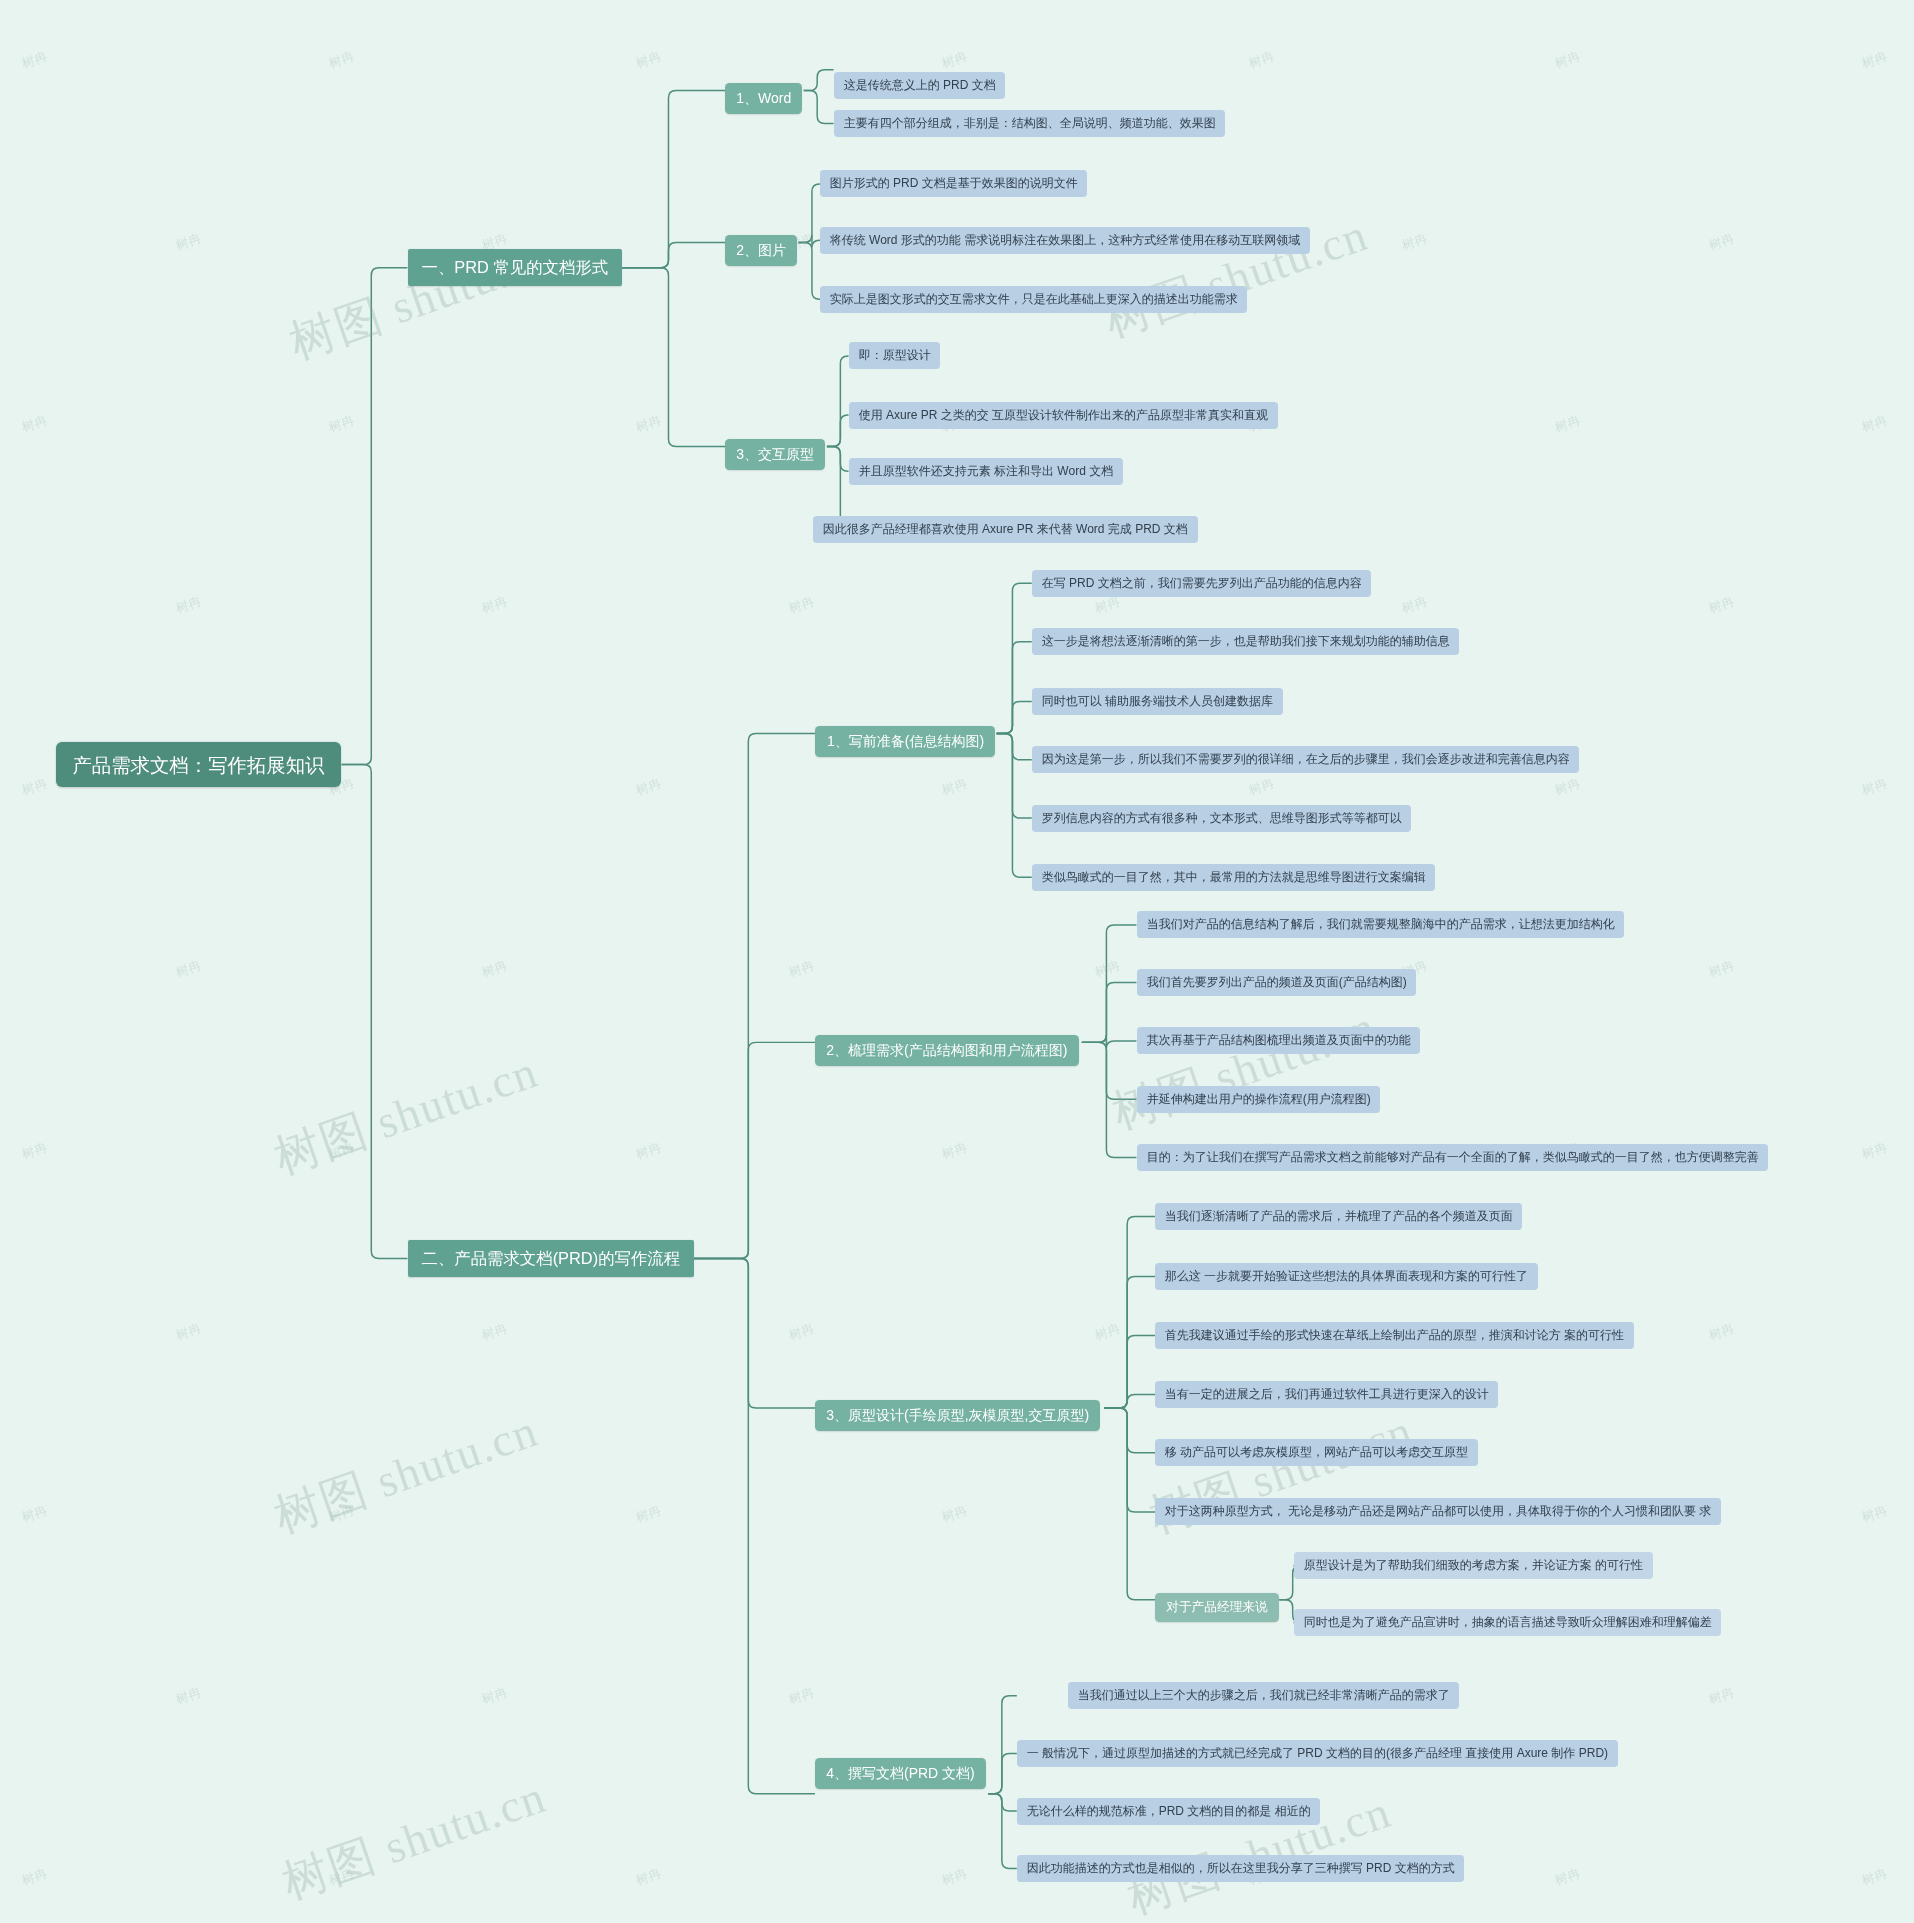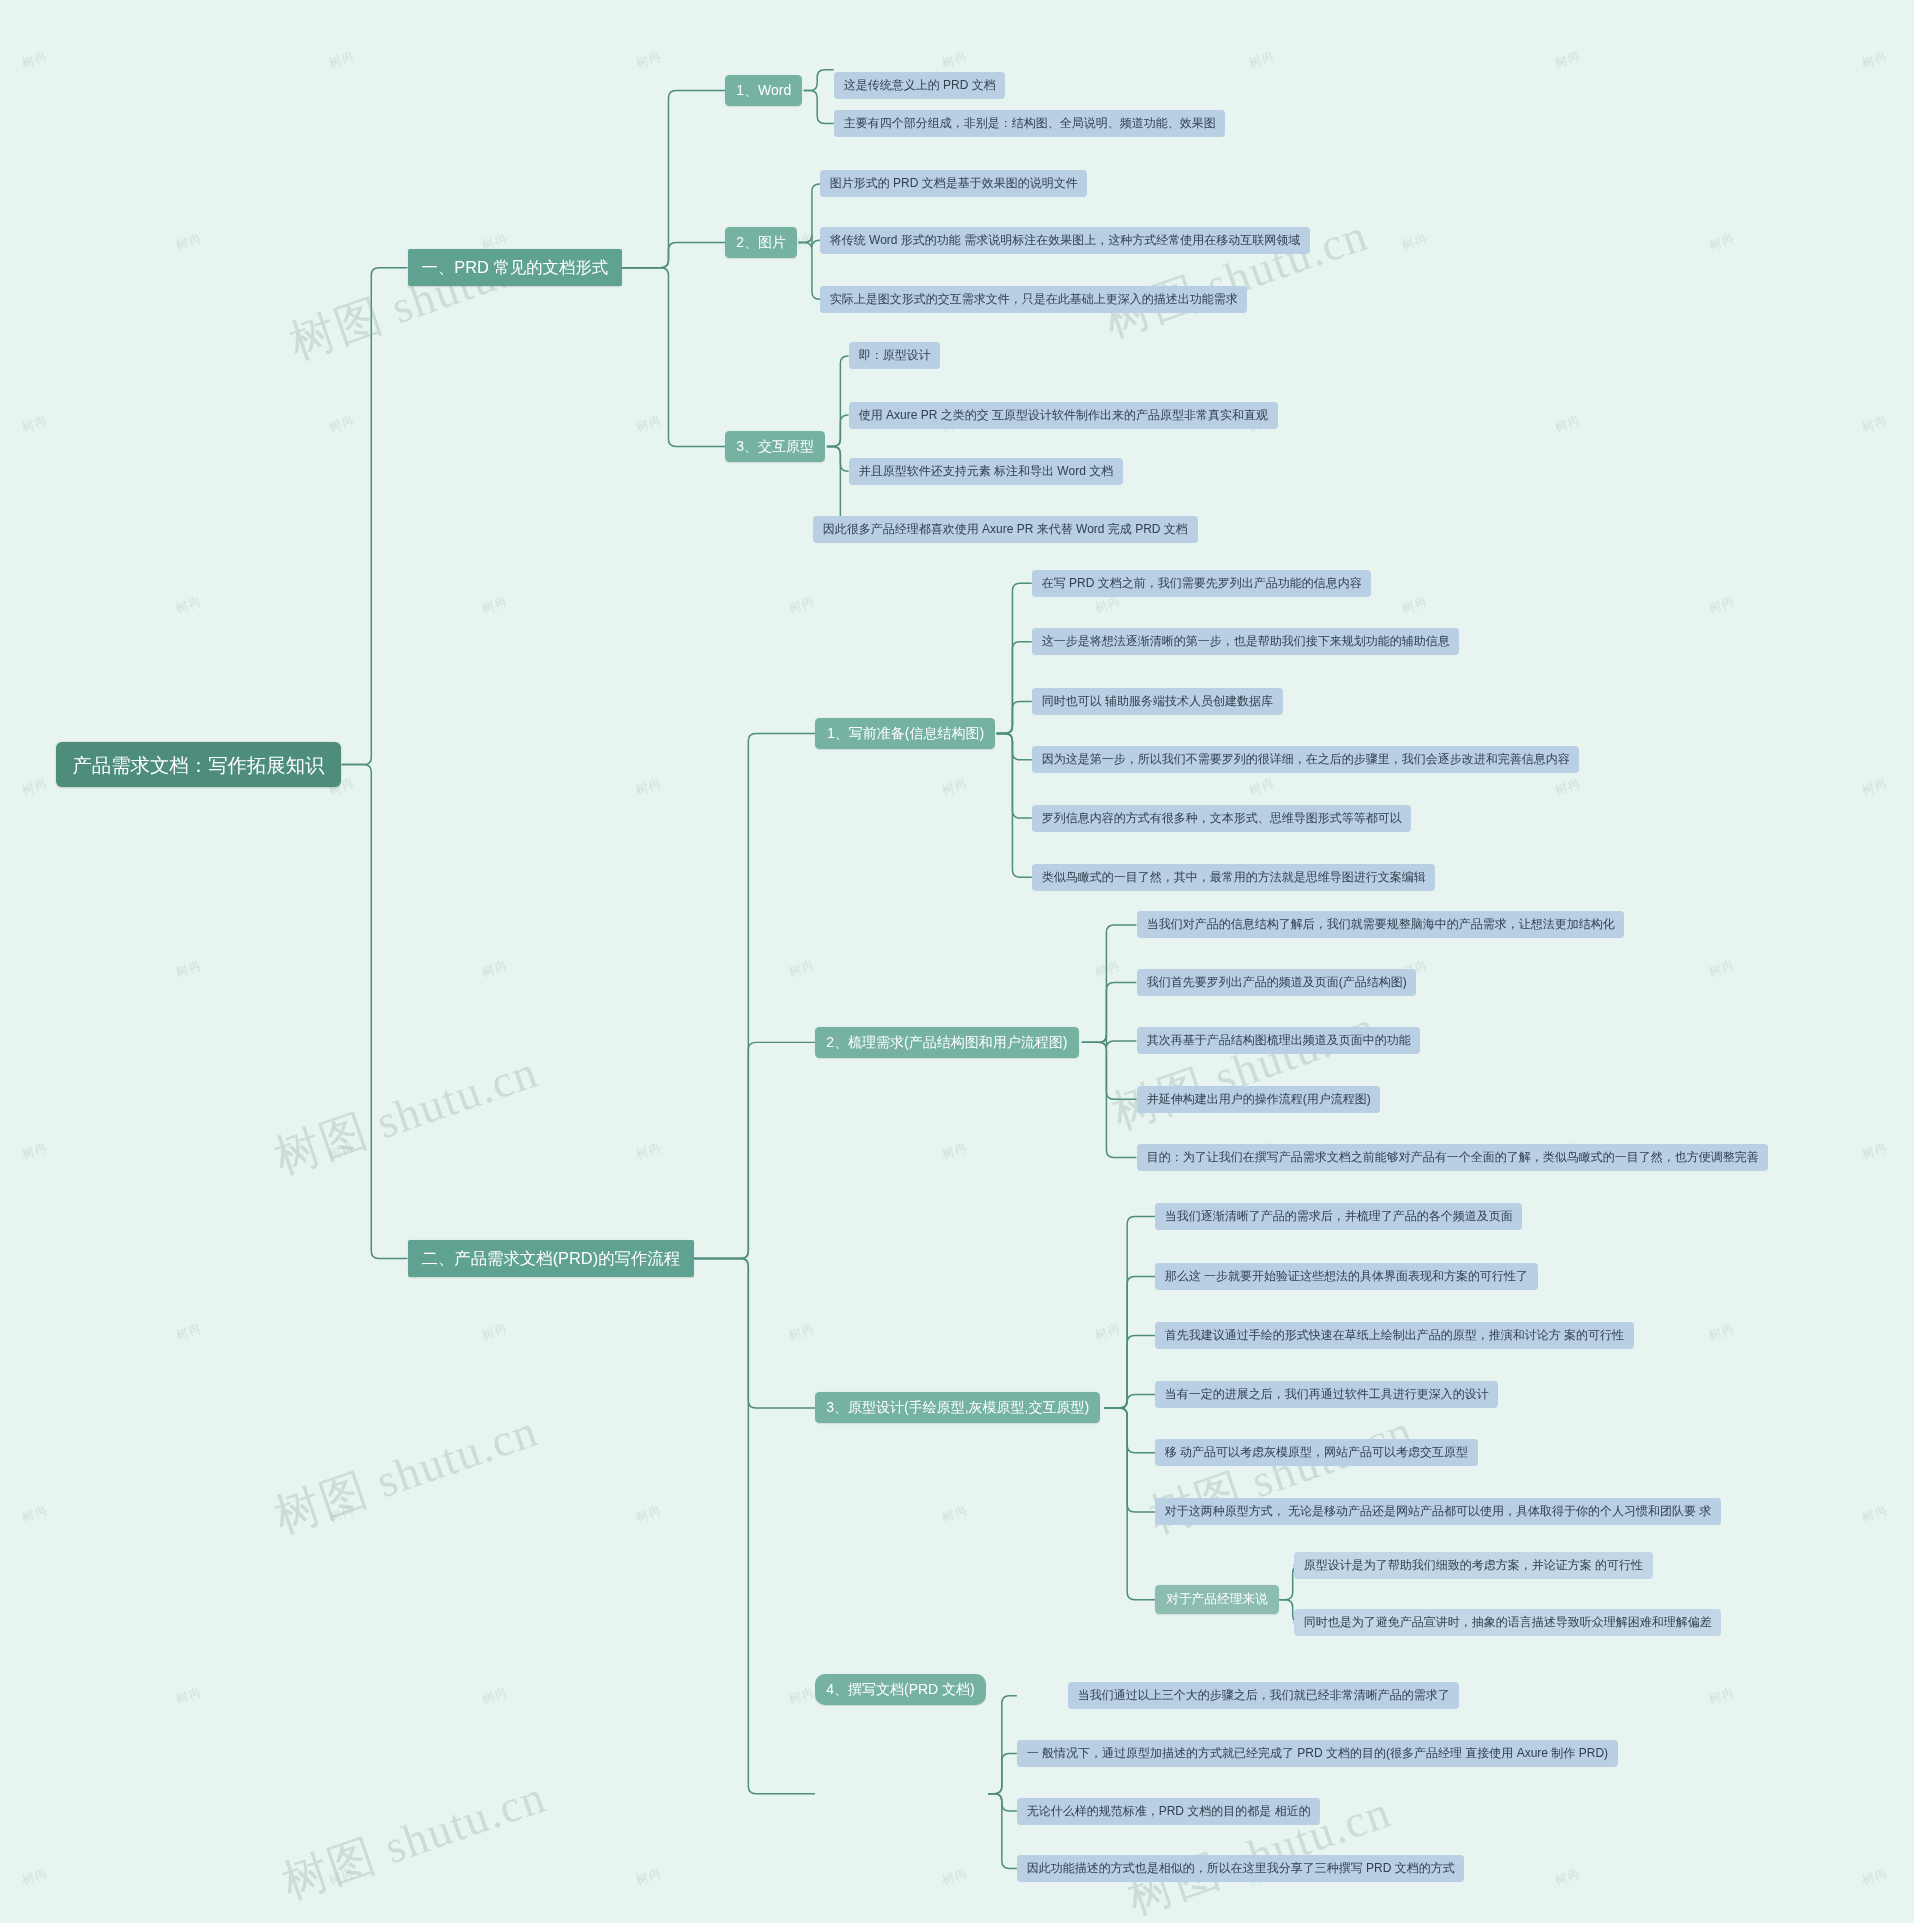--- a/index.html
+++ b/index.html
@@ -68,20 +68,21 @@
     border-radius: 2px;
     box-shadow: 0 0.7px 1.5px rgba(0,0,0,0.12);
   }
   .lvl2 {
     background: #75b2a2;
     color: #ffffff;
     font-size: 14px;
     padding: 6.7px 11.2px;
     border-radius: 4.5px;
     box-shadow: 0 0.7px 1.5px rgba(0,0,0,0.10);
+    margin-top: 8px;
   }
   .leaf {
     background: #b9cfe4;
     color: #31414f;
     font-size: 12px;
     padding: 6px 9.7px;
     border-radius: 3.7px;
   }
   .leaf.sub {
     background: #c3d6e8;
@@ -249,20 +250,20 @@
       <div class="node lvl2" style="left: 815px; top: 1392px;">3、原型设计(手绘原型,灰模原型,交互原型)</div>
       <div class="node leaf" style="left: 1155px; top: 1203px;">当我们逐渐清晰了产品的需求后，并梳理了产品的各个频道及页面</div>
       <div class="node leaf" style="left: 1155px; top: 1263px;">那么这 一步就要开始验证这些想法的具体界面表现和方案的可行性了</div>
       <div class="node leaf" style="left: 1155px; top: 1322px;">首先我建议通过手绘的形式快速在草纸上绘制出产品的原型，推演和讨论方 案的可行性</div>
       <div class="node leaf" style="left: 1155px; top: 1381px;">当有一定的进展之后，我们再通过软件工具进行更深入的设计</div>
       <div class="node leaf" style="left: 1155px; top: 1439px;">移 动产品可以考虑灰模原型，网站产品可以考虑交互原型</div>
       <div class="node leaf" style="left: 1155px; top: 1498px;">对于这两种原型方式， 无论是移动产品还是网站产品都可以使用，具体取得于你的个人习惯和团队要 求</div>
       <div class="node lvl2" style="left: 1155px; top: 1585px; font-size: 12.7px; background: rgb(141, 189, 176);">对于产品经理来说</div>
       <div class="node leaf sub" style="left: 1294px; top: 1552px;">原型设计是为了帮助我们细致的考虑方案，并论证方案 的可行性</div>
       <div class="node leaf sub" style="left: 1294px; top: 1609px;">同时也是为了避免产品宣讲时，抽象的语言描述导致听众理解困难和理解偏差</div>
-      <div class="node lvl2" style="left: 815px; top: 1674px; border-radius: 10px;">4、撰写文档(PRD 文档)</div>
+      <div class="node lvl2" style="left: 815px; top: 1750px;">4、撰写文档(PRD 文档)</div>
       <div class="node leaf" style="left: 1068px; top: 1682px;">当我们通过以上三个大的步骤之后，我们就已经非常清晰产品的需求了</div>
       <div class="node leaf" style="left: 1017px; top: 1740px;">一 般情况下，通过原型加描述的方式就已经完成了 PRD 文档的目的(很多产品经理 直接使用 Axure 制作 PRD)</div>
       <div class="node leaf" style="left: 1017px; top: 1798px;">无论什么样的规范标准，PRD 文档的目的都是 相近的</div>
       <div class="node leaf" style="left: 1017px; top: 1855px;">因此功能描述的方式也是相似的，所以在这里我分享了三种撰写 PRD 文档的方式</div>
     </div>
 </div>
 
 
 </body></html>

